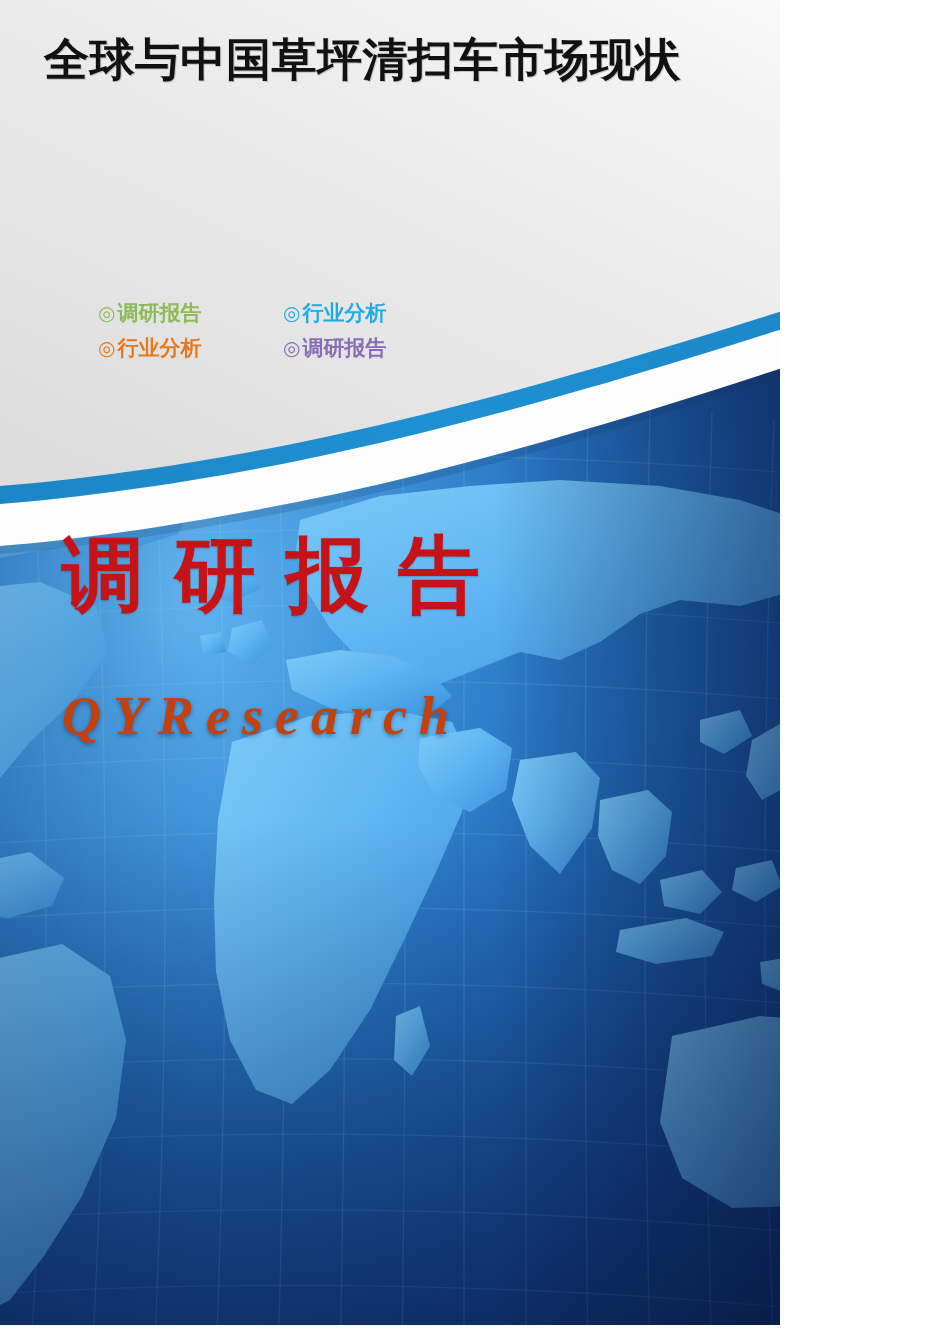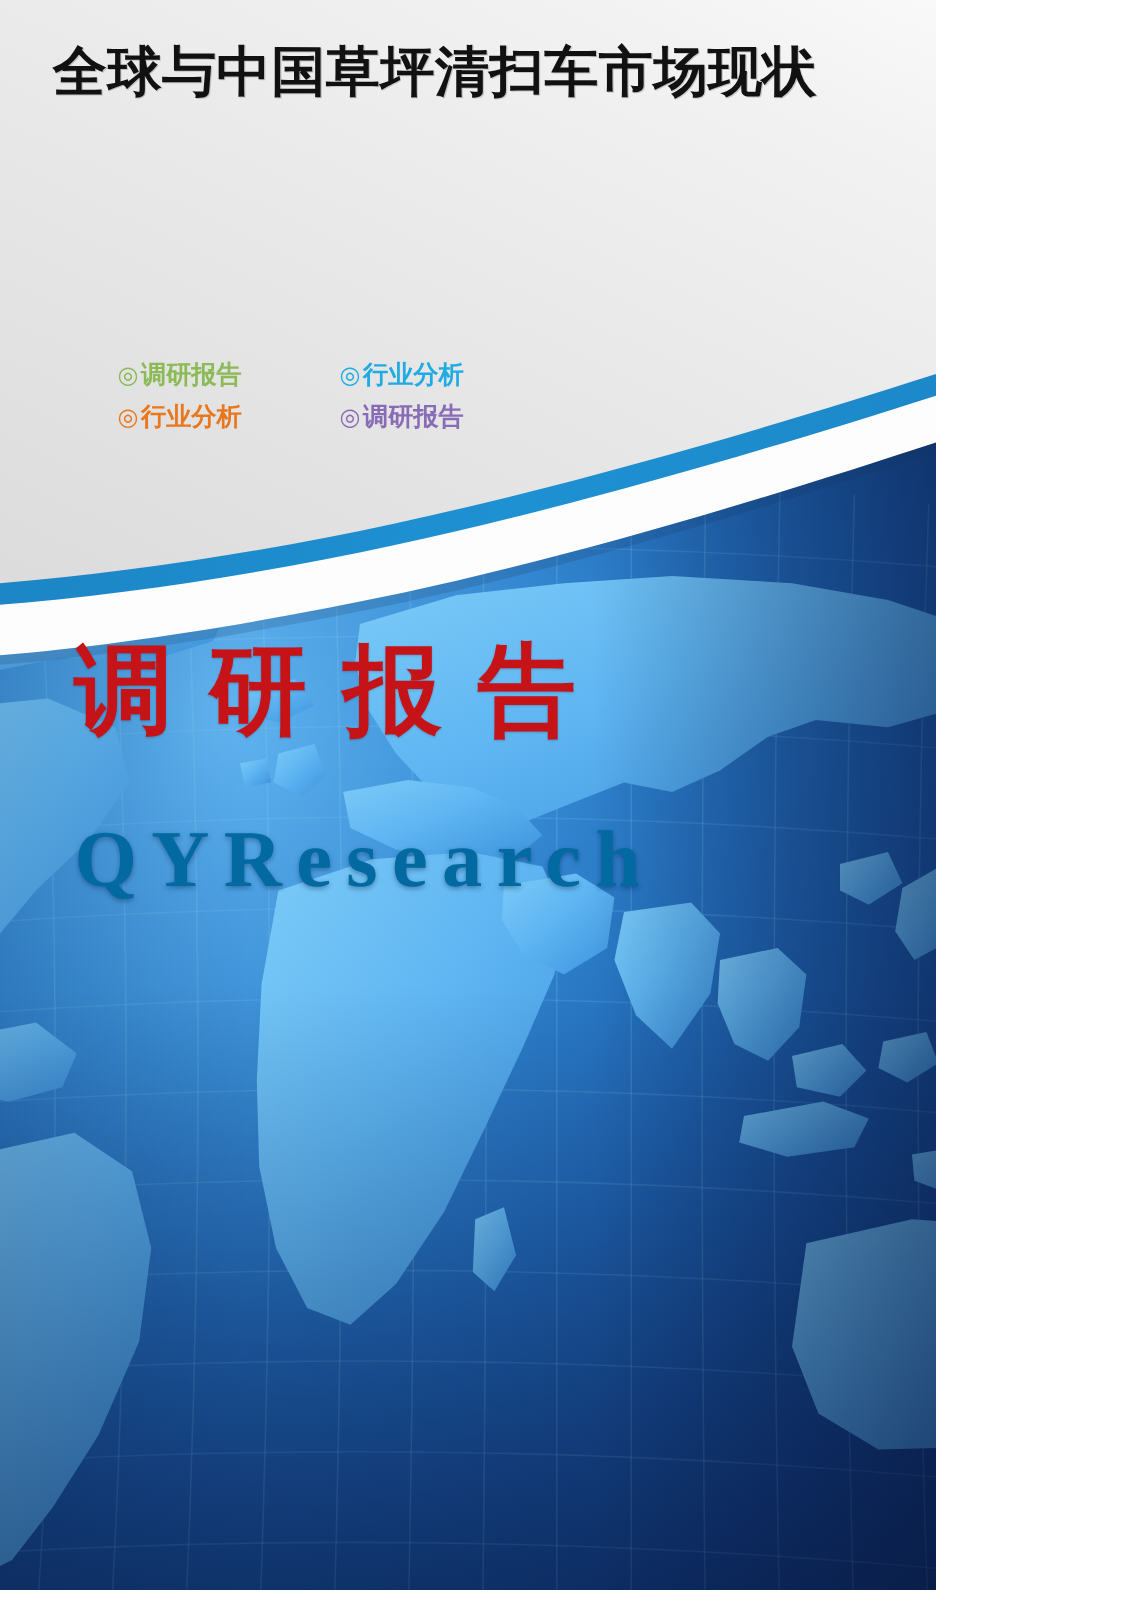--- a/index.html
+++ b/index.html
@@ -99,25 +99,26 @@
     line-height:96px;
     letter-spacing:30px;
     color:#C61318;
     white-space:nowrap;
     text-shadow:0 1px 2px rgba(0,0,0,0.20);
   }
   .brand-en{
     position:absolute;
     left:62px; top:683px;
     font-family:"Liberation Serif","DejaVu Serif",serif;
+    font-style:italic;
     font-weight:bold;
-    font-size:67px;
+    font-size:54px;
     line-height:66px;
     letter-spacing:12px;
-    color:#0369a1;
+    color:#c2410c;
     white-space:nowrap;
     text-shadow:0 2px 4px rgba(5,30,70,0.40);
   }
 </style>
 </head>
 <body>
 
 <div id="cover">
 
   <div class="map-layer">

